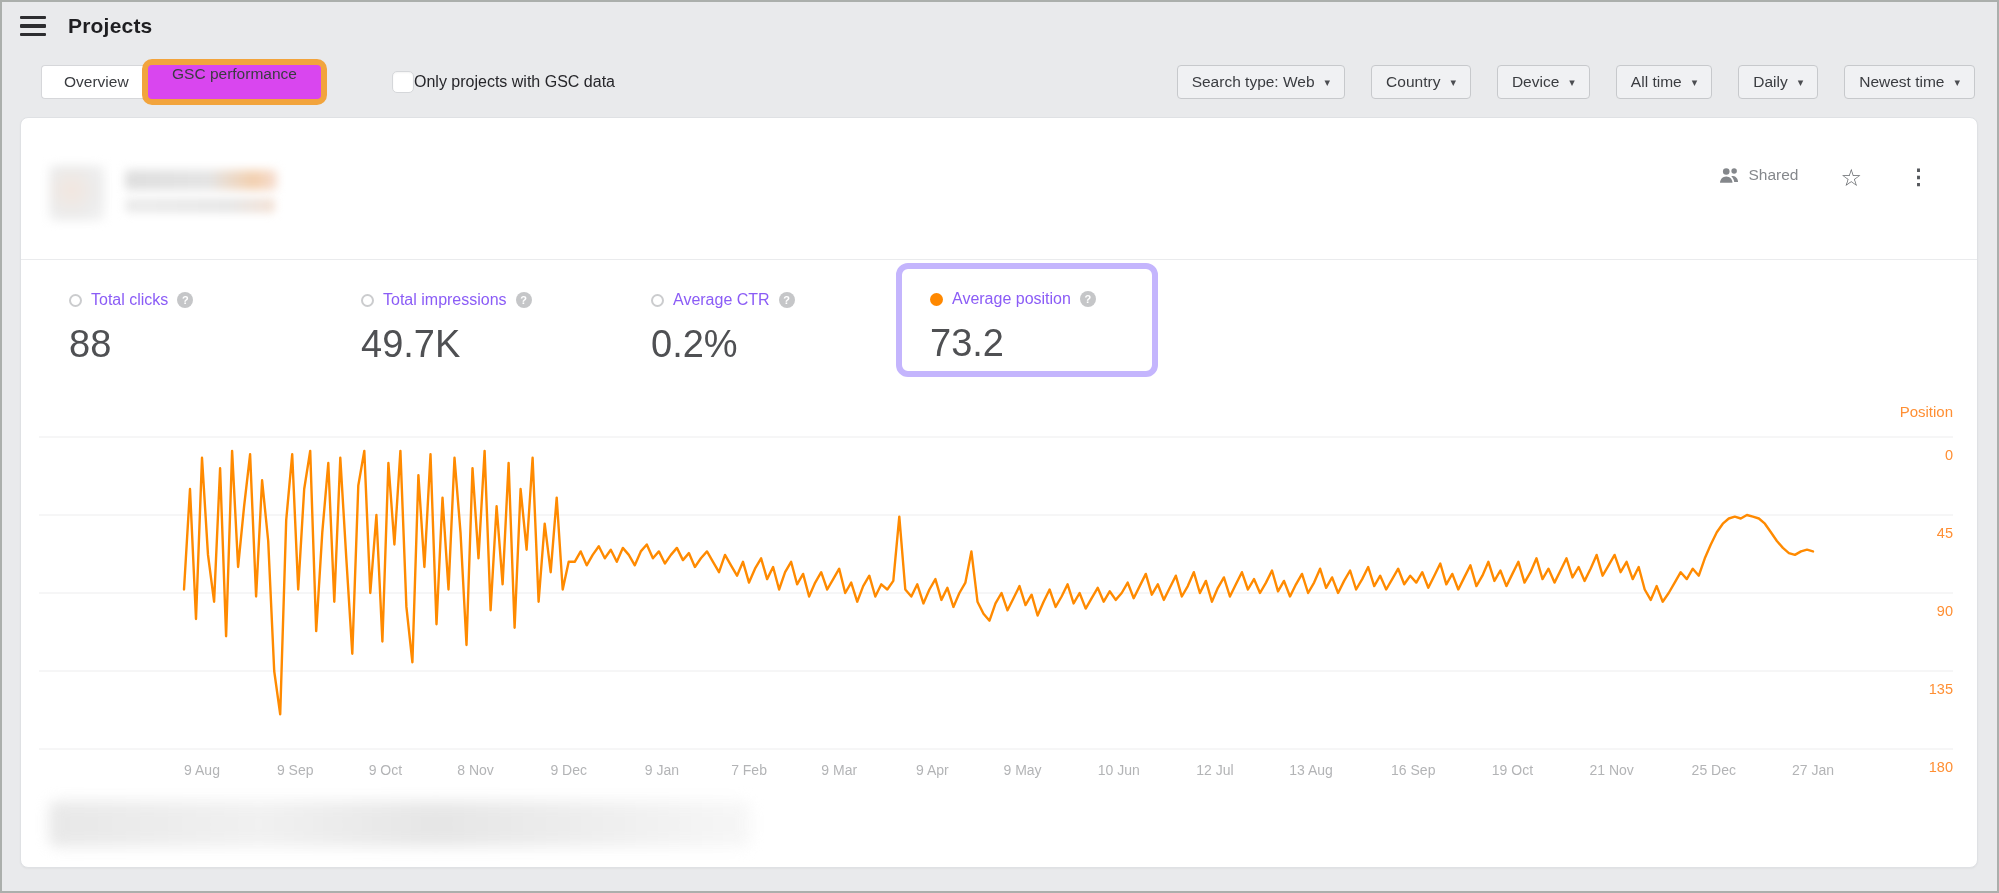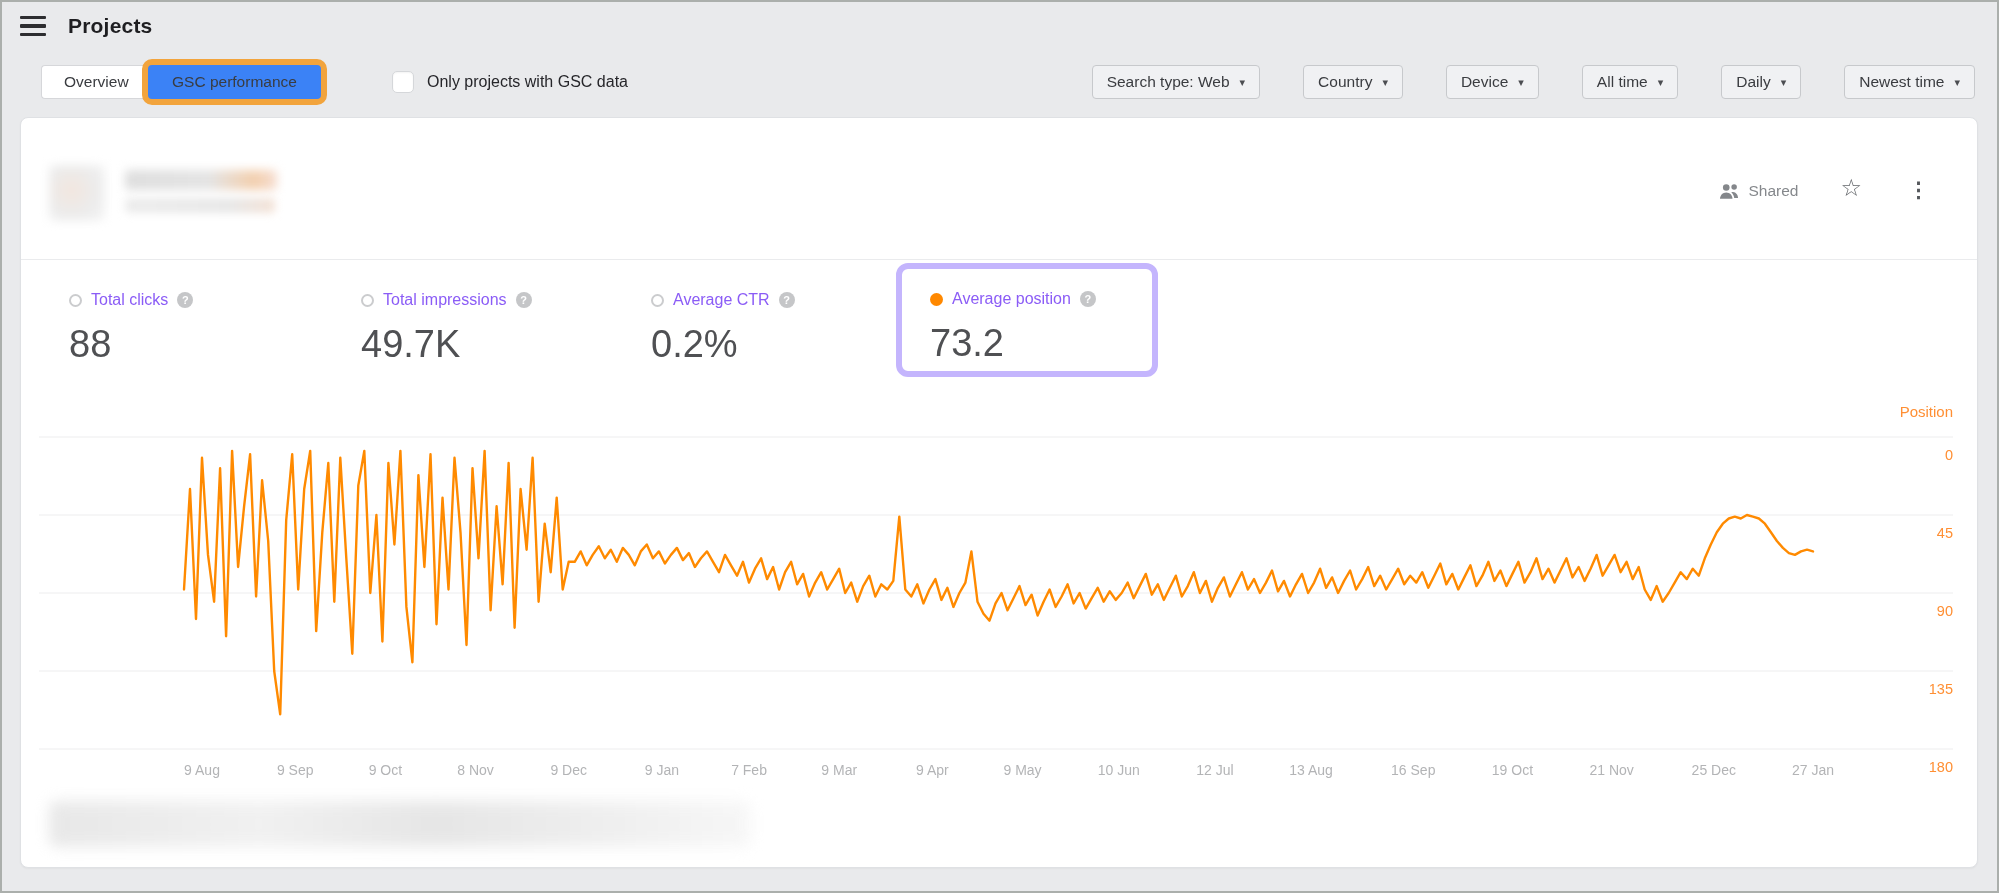--- a/index.html
+++ b/index.html
@@ -15,41 +15,41 @@
   
   .page-header { position:absolute; top:14px; left:20px; display:flex; align-items:center; gap:22px;justify-content:center; }
   .hamburger { width:26px; height:20px; display:flex; flex-direction:column; justify-content:space-between; cursor:pointer; }
   .hamburger span { display:block; height:3.4px; background:#2d2d30; border-radius:1px; }
   .page-title { font-size:21px; font-weight:bold; color:#1e1e21; letter-spacing:.2px; }
 
   
   .toolbar { position:absolute; top:59px; left:0; right:0; height:46px; }
   .btn { height:34px; display:inline-flex; align-items:center; border-radius:4px; font-size:15.5px; color:#3a3c40;margin-left:16px; }
   .tab-overview { position:absolute; left:25px; top:6px; padding:0 22px; background:#fff; border:1px solid #d6d7da; border-right:none; border-radius:4px 0 0 4px; cursor:pointer; }
-  .gsc-highlight { position:absolute; left:142px; top:0; height:46px; border:6px solid #f2a43d; border-radius:10px; background:#3b82f6; display:flex; align-items:center; padding:16px 24px; cursor:pointer; }
+  .gsc-highlight { position:absolute; left:142px; top:0; height:46px; border:6px solid #f2a43d; border-radius:10px; background:#d946ef; display:flex; align-items:flex-end; padding:16px 24px; cursor:pointer; }
   .gsc-highlight .tab-label { font-size:15.5px; color:#3a3c40; }
-  .checkbox-group { position:absolute; left:392px; top:6px; height:34px; display:flex; align-items:center; gap:13px; }
+  .checkbox-group { position:absolute; left:392px; top:6px; height:34px; display:flex; align-items:center; gap:0; }
   .checkbox { width:22px; height:22px; background:#fff; border:1px solid #d5d7da; border-radius:5px; box-shadow:inset 0 1px 2px rgba(0,0,0,.05); cursor:pointer; }
   .checkbox-label { font-size:16px; color:#26262a; }
-  .filters { position:absolute; right:24px; top:6px; display:flex; gap:27px;align-items:flex-end; }
+  .filters { position:absolute; right:24px; top:6px; display:flex; gap:10px;align-items:flex-end; }
   .filter-btn { padding:0 14px; gap:10px; background:#f0f1f3; border:1px solid #c7c9cc; cursor:pointer; }
   .caret { font-size:11px; color:#4b4d51; line-height:1; }
 
   
   .card { position:absolute; left:20px; top:117px; width:1958px; height:751px; background:#fff; border:1px solid #dfe1e4; border-radius:8px; box-shadow:0 1px 2px rgba(0,0,0,.04); }
   .card-divider { position:absolute; left:0; right:0; top:141px; height:1px; background:#eaebed; }
 
   
   .avatar-blur { position:absolute; left:28px; top:47px; width:56px; height:56px; border-radius:6px;
     background:radial-gradient(circle at 40% 45%, #f2e6de 0%, #ececec 55%, #f5f5f5 100%); filter:blur(5px); }
   .name-blur { position:absolute; left:104px; top:52px; width:152px; height:20px; border-radius:4px;
     background:linear-gradient(90deg,#dedede 0%,#e4e4e4 55%,#f3cfae 85%,#f6ded2 100%); filter:blur(5px); }
   .subname-blur { position:absolute; left:104px; top:80px; width:150px; height:15px; border-radius:4px;
     background:linear-gradient(90deg,#ececec,#e7e7e7 70%,#f4e2d6); filter:blur(4px); }
-  .card-actions { position:absolute; right:44px; top:48px; height:34px; display:flex; align-items:flex-end; gap:42px; }
+  .card-actions { position:absolute; right:44px; top:48px; height:34px; display:flex; align-items:flex-start; gap:42px; }
   .shared-badge { display:flex; align-items:center; gap:9px; color:#85888c; font-size:15.5px; }
   .star-icon { font-size:24px; color:#64676b; line-height:1; cursor:pointer; }
   .kebab-icon { font-size:21px; color:#55585c; font-weight:bold; line-height:1; cursor:pointer; padding:0 4px; }
 
   
   .metric { position:absolute; top:172px; }
   .metric-head { display:flex; align-items:center; gap:9px; height:20px; }
   .radio { width:13px; height:13px; border:2px solid #cbccce; border-radius:50%; background:#fff; }
   .radio.selected { border:none; background:#ff8800; }
   .metric-label { font-size:16px; color:#8b5cf6; }

